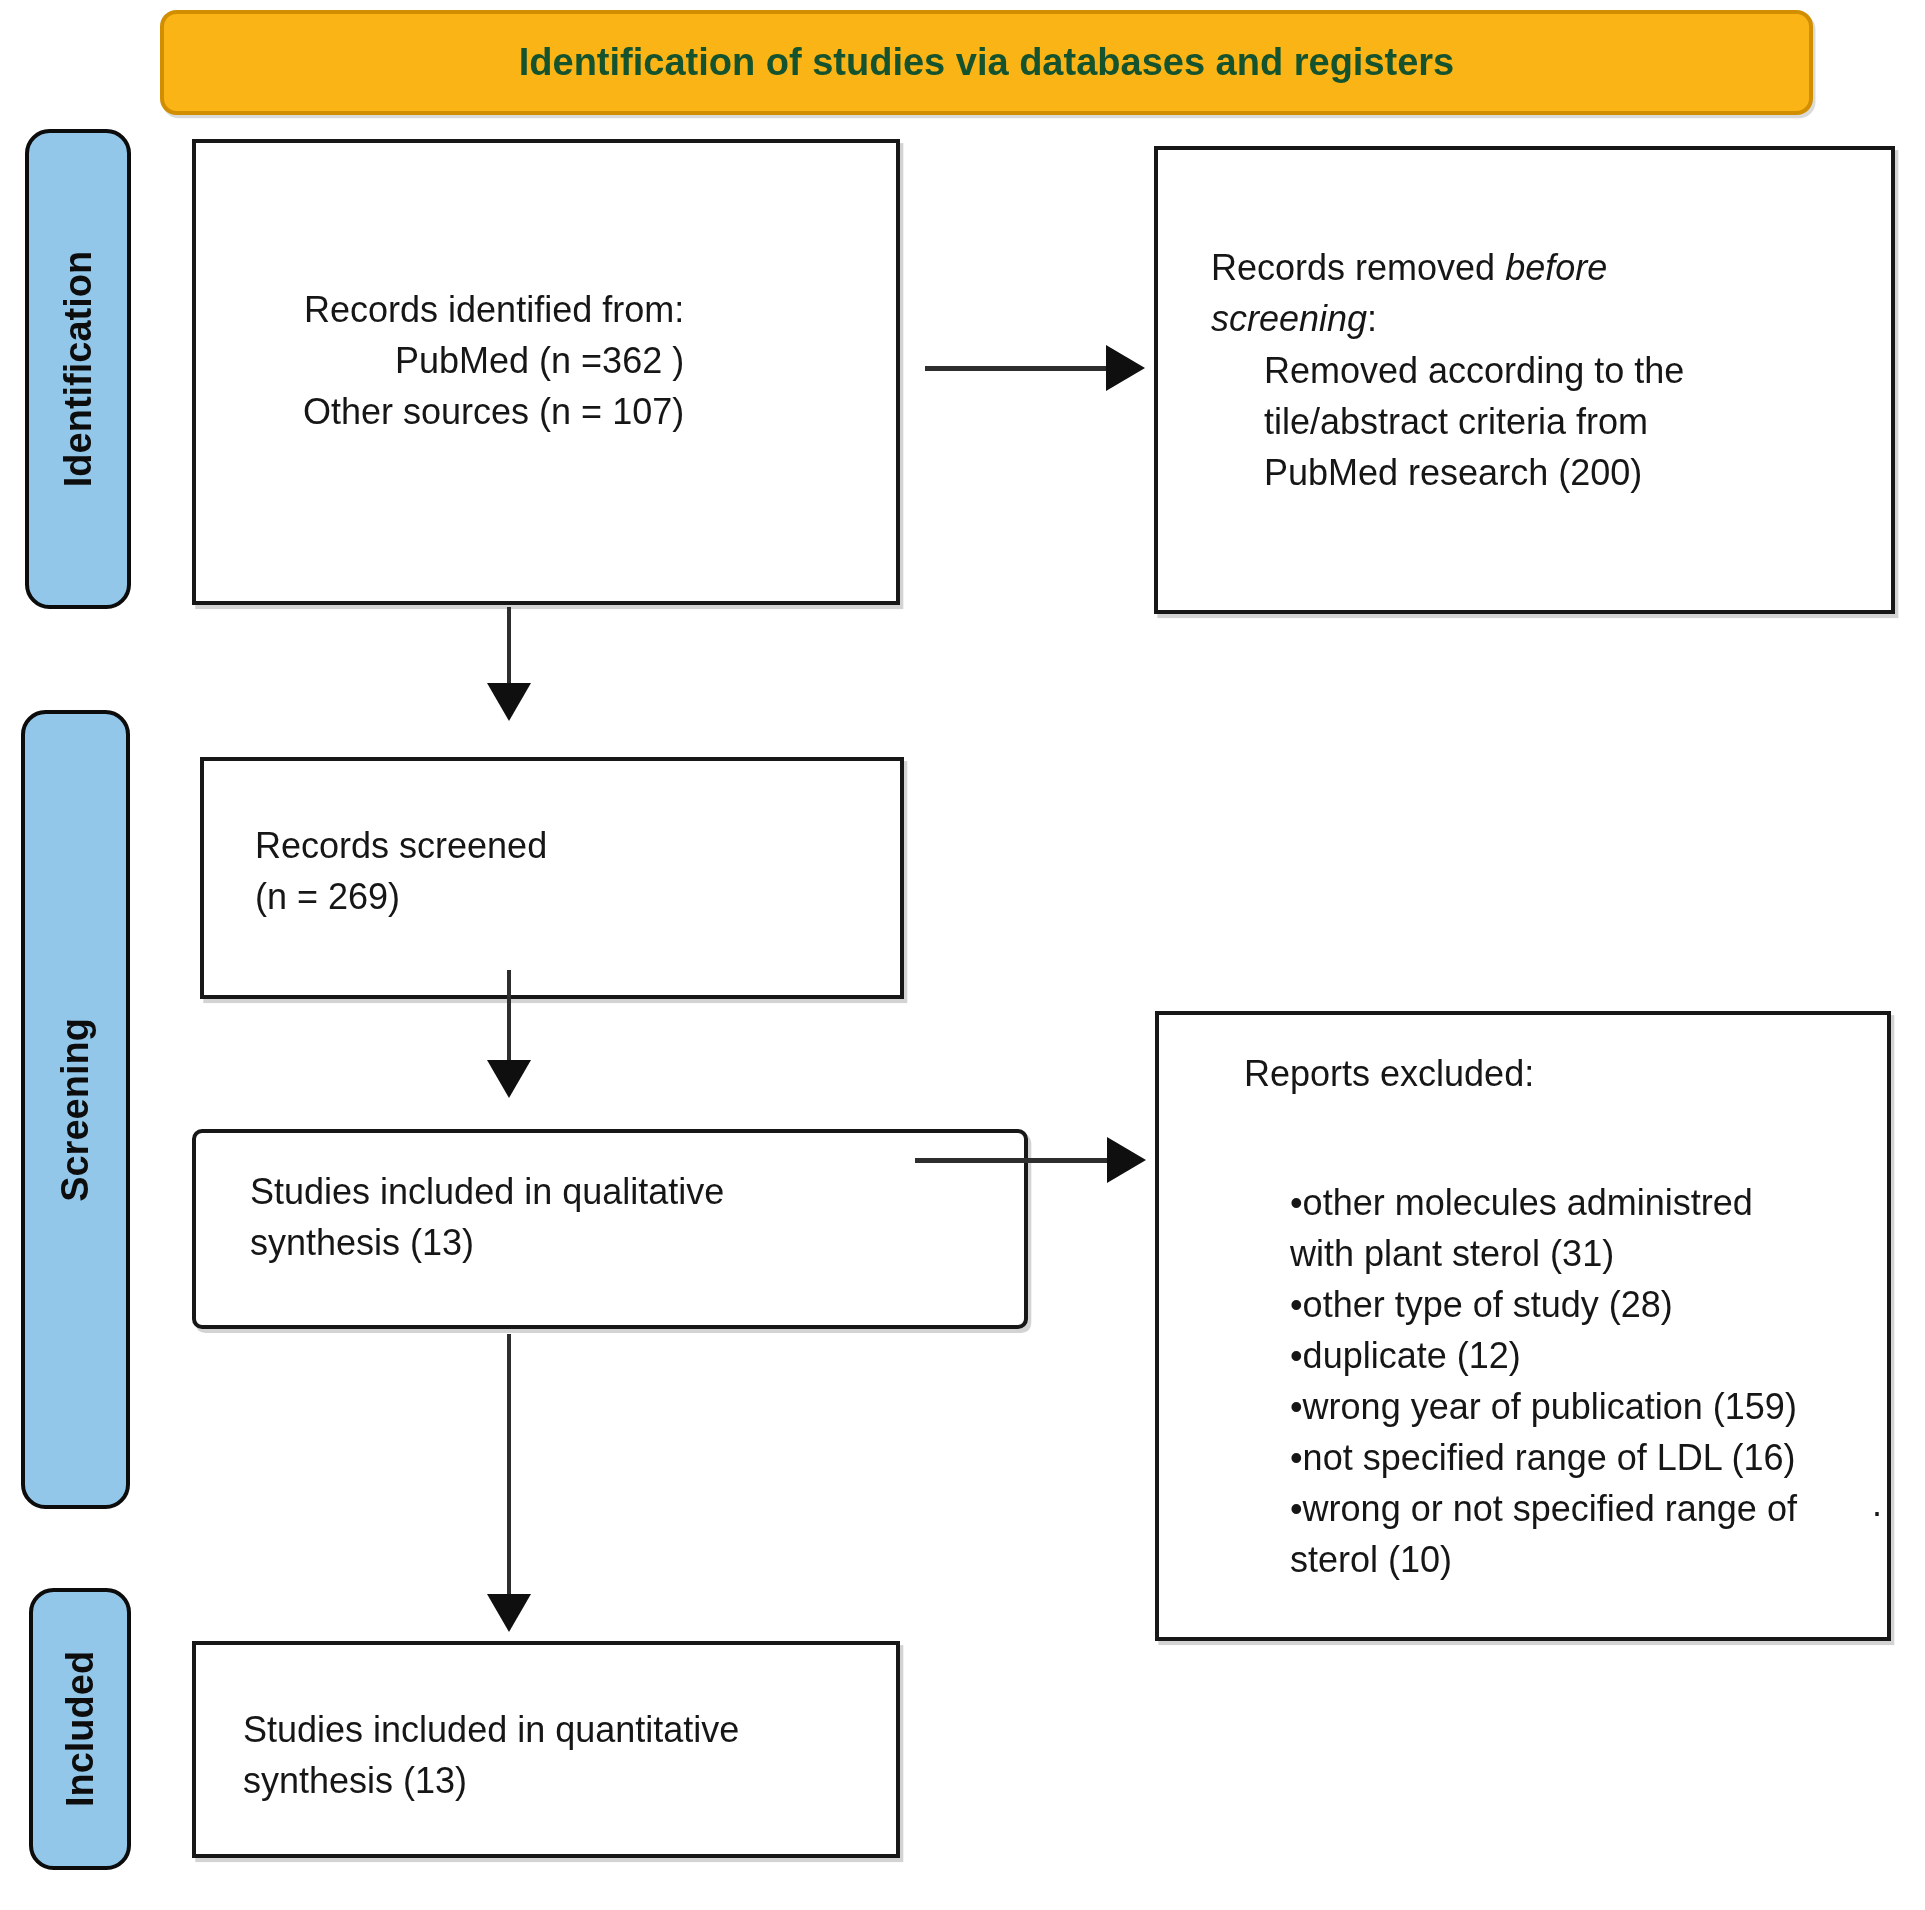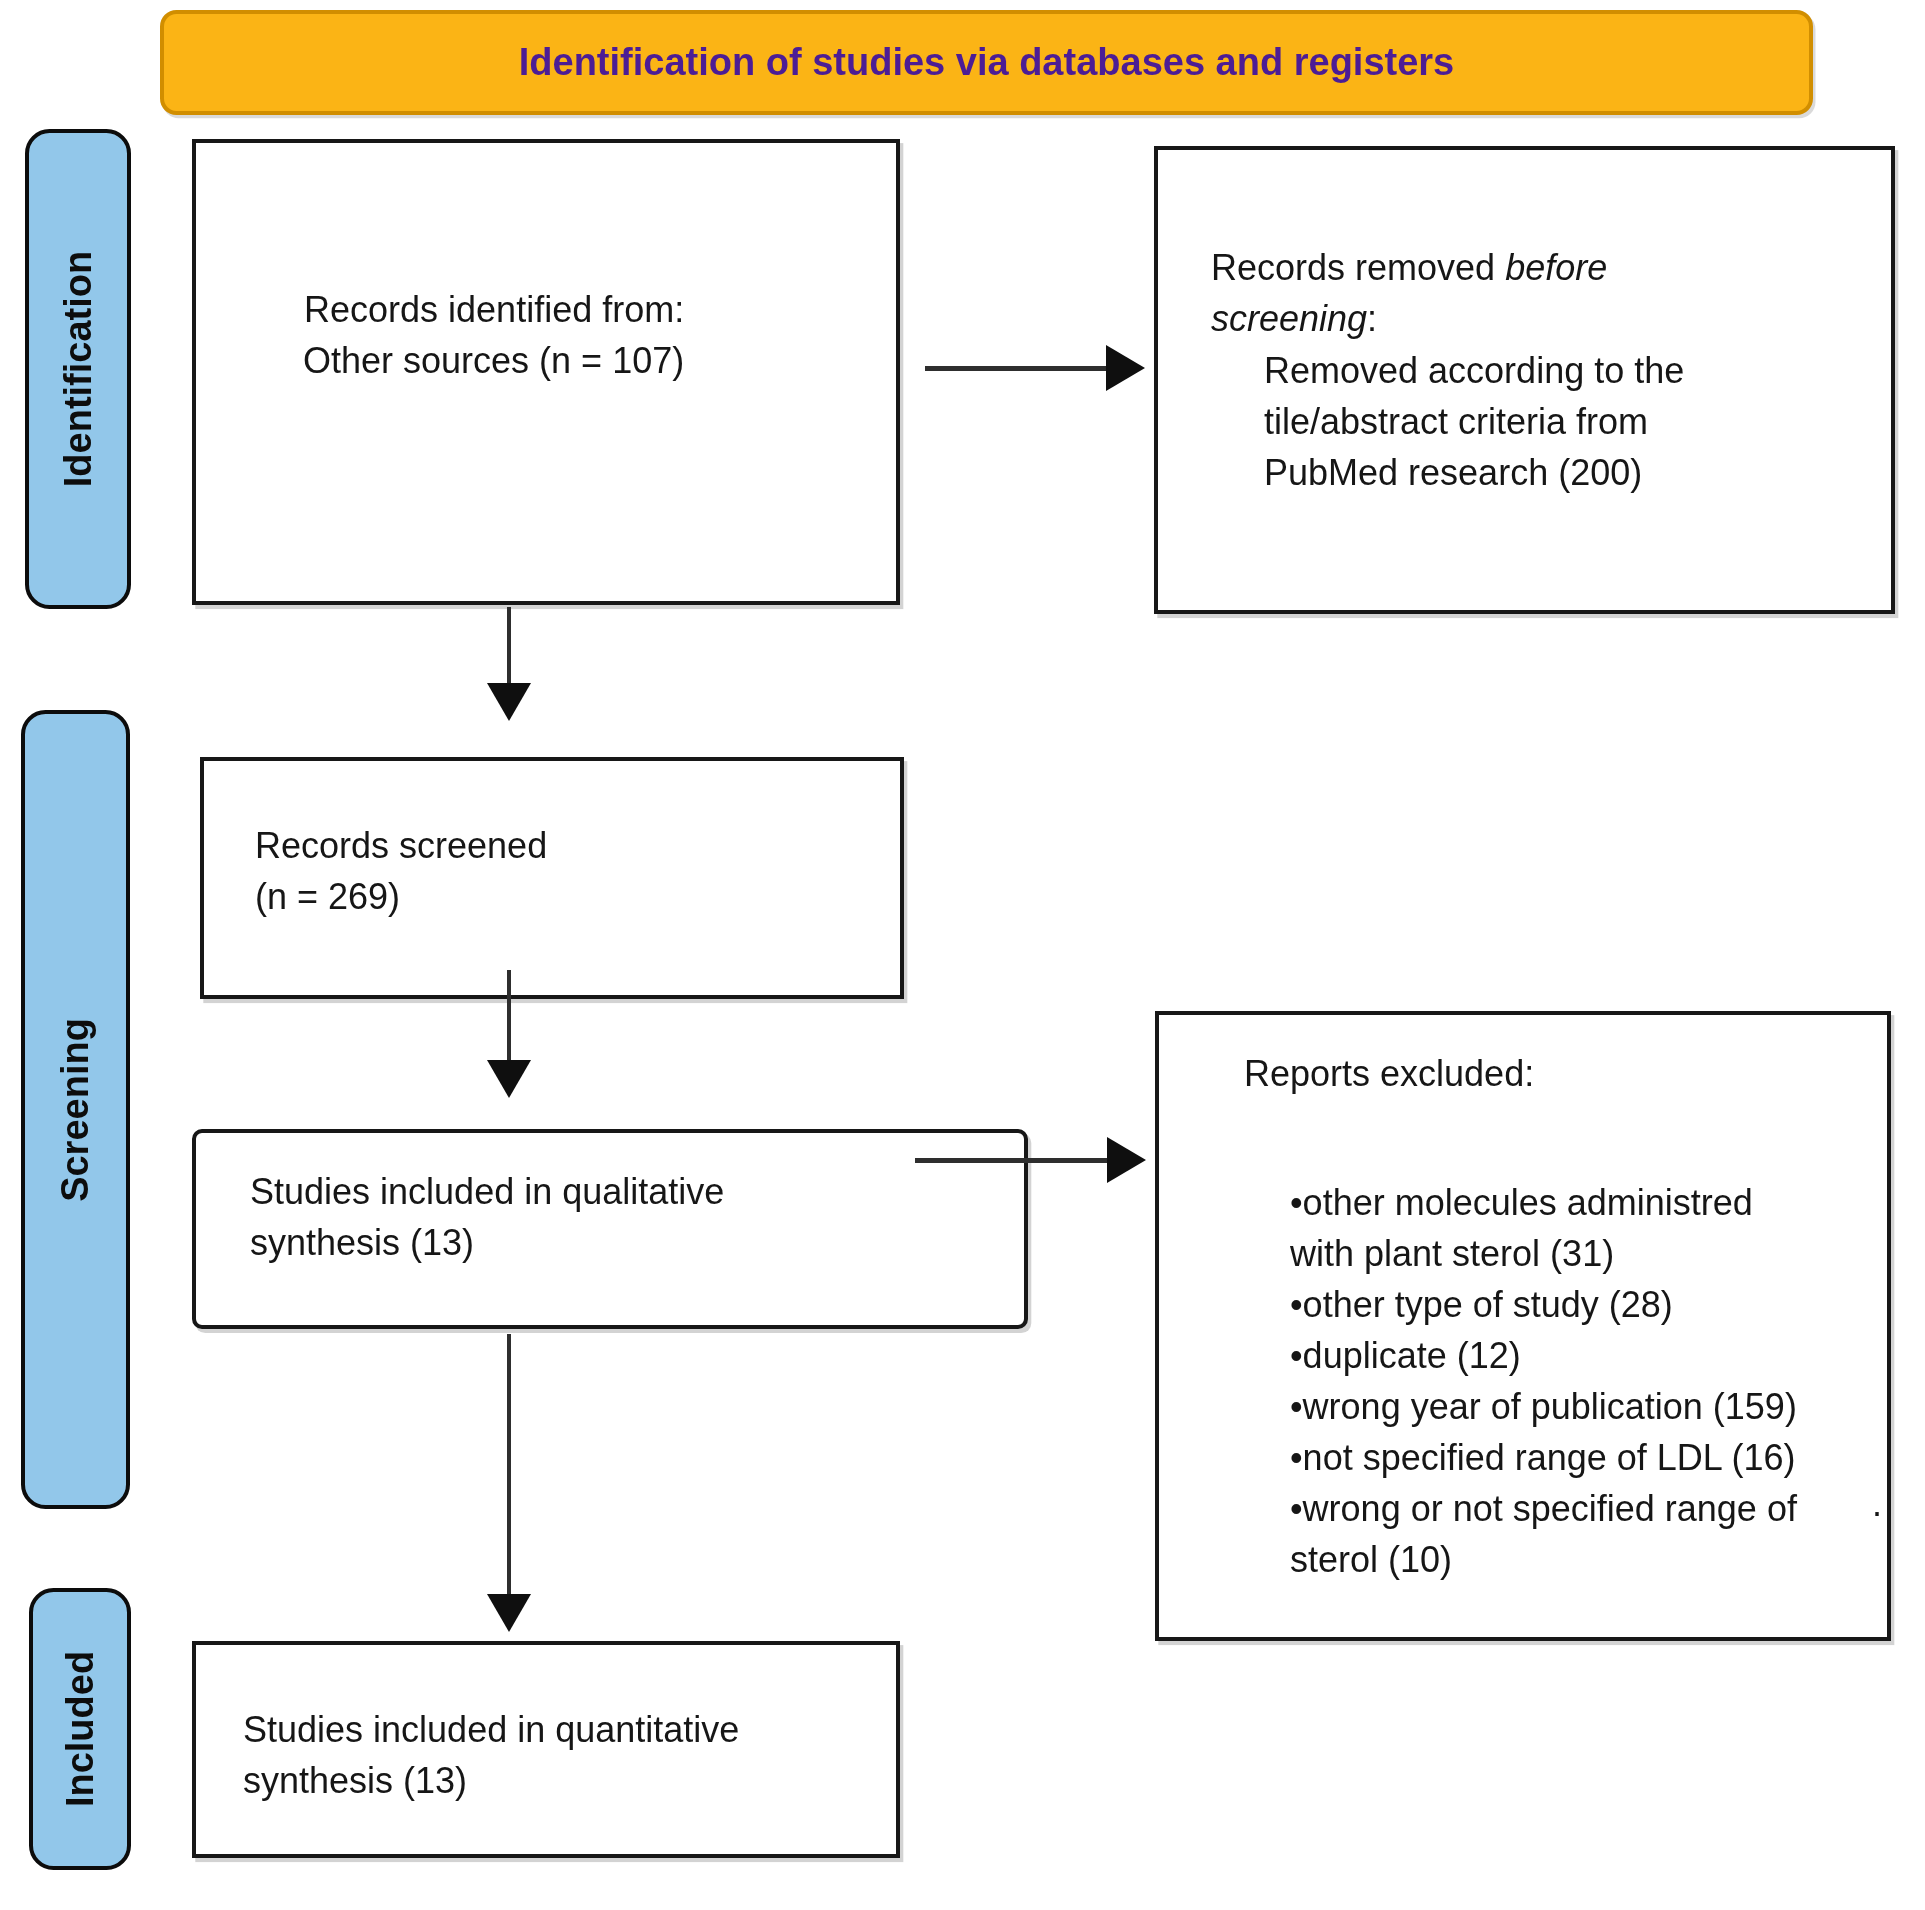--- a/index.html
+++ b/index.html
@@ -12,21 +12,21 @@
     overflow:hidden;
   }
   
   .header{
     position:absolute;left:160px;top:9.8px;width:1653px;height:105px;
     background:#FBB415;border:4.1px solid #D18E00;border-radius:16.4px;
     box-sizing:border-box;
     display:flex;align-items:center;justify-content:center;
     box-shadow:2.5px 3.3px 0 rgba(150,150,150,0.35);
   }
-  .header span{font-size:38px;font-weight:bold;color:#4c1d95;}
+  .header span{font-size:38px;font-weight:bold;color:#14532d;}
   
   .stage{
     position:absolute;
     background:#92C7EA;border:4.9px solid #0c0c0c;border-radius:24.5px;
     box-sizing:border-box;
   }
   .stage .vtext{
     position:absolute;left:50%;top:50%;
     transform:translate(-50%,-50%) rotate(-90deg);
     white-space:nowrap;
@@ -106,20 +106,21 @@
   <div class="stage" id="stage-screening">
     <span class="vtext">Screening</span>
   </div>
   <div class="stage" id="stage-included">
     <span class="vtext">Included</span>
   </div>
 
   <div class="wbox" id="box-identified">
     <div class="txt">
       <div>Records identified from:</div>
+      <div class="ind">PubMed  (n =362 )</div>
       <div class="ind">Other sources (n = 107)</div>
     </div>
   </div>
 
   <div class="wbox" id="box-removed">
     <div class="intro">
       <span>Records removed </span><span class="italic">before screening</span><span>:</span>
     </div>
     <div class="detail">Removed according to the tile/abstract criteria from PubMed research (200)</div>
   </div>

